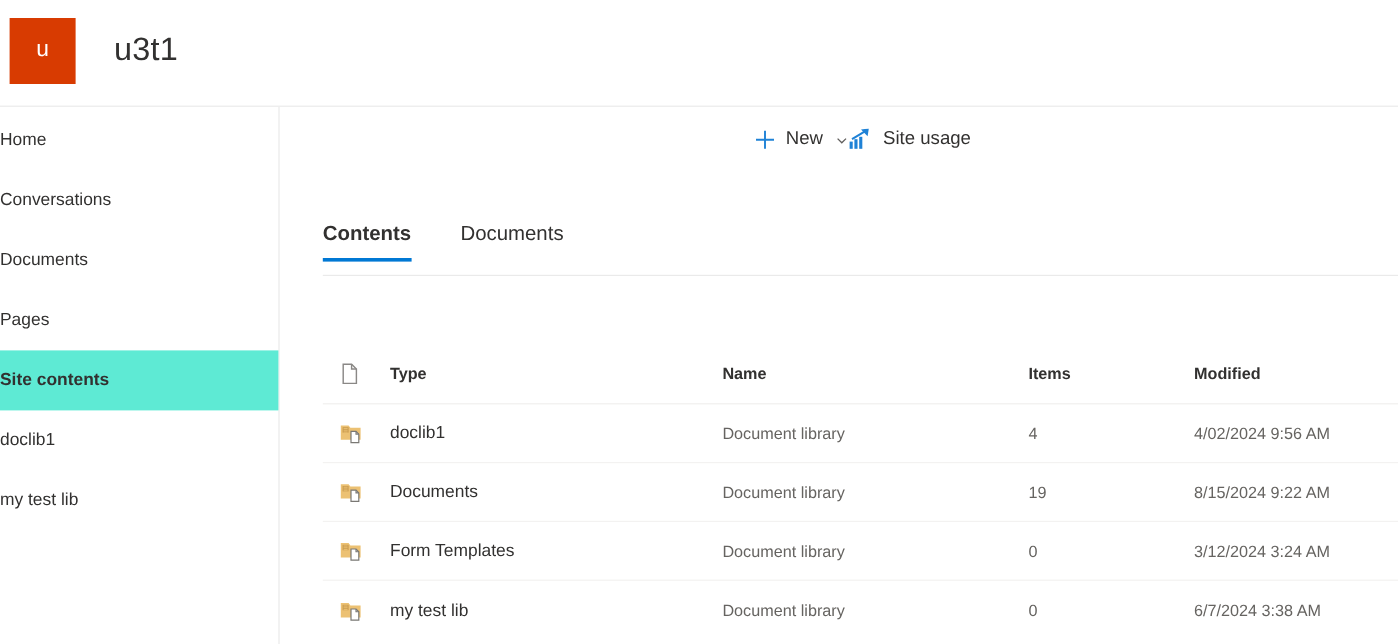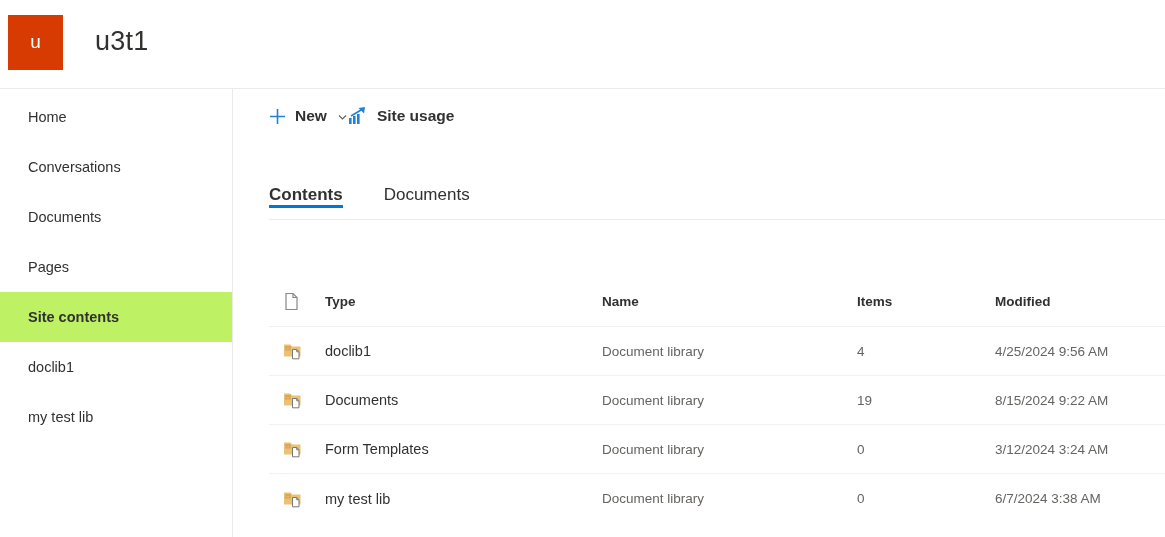--- a/index.html
+++ b/index.html
@@ -31,46 +31,45 @@
   }
   
   .page-body { display: flex; height: 448px; }
   .sidebar {
     width: 233px; flex: 0 0 233px;
     border-right: 1px solid #eaeaea;
     padding-top: 3px;
   }
   .nav-item {
     height: 50px; display: flex; align-items: center;
-    padding-left: 28px; font-size: 14.5px; color: #323130;
+    padding-left: 0; font-size: 14.5px; color: #323130;
     cursor: pointer; white-space: nowrap;
   }
-  .nav-item.selected { background: #bef264; font-weight: 700; }
+  .nav-item.selected { background: #5eead4; font-weight: 700; }
   .main { flex: 1 1 auto; padding-left: 36px; position: relative; }
   
   .command-bar {
     height: 54px; display: flex; align-items: center;
-    justify-content: flex-start;
-    font-weight: bold;
+    justify-content: center;
   }
   .new-button {
     display: flex; align-items: center; gap: 9px;
     cursor: pointer; font-size: 15.5px; color: #323130;
   }
   .plus-icon { width: 17px; height: 17px; display: inline-block; }
   .chevron-icon { width: 11px; height: 11px; display: inline-block; margin-left: 1px; margin-top: 3px; }
   .site-usage-button {
     display: flex; align-items: center; gap: 9px;
     cursor: pointer; font-size: 15.5px; color: #323130;
     white-space: nowrap; margin-right: -4px;
   }
   .chart-icon { width: 20px; height: 18px; display: inline-block; }
   
   .tabs { margin-top: 42px; display: flex; gap: 41px; }
-  .tab { font-size: 17px; cursor: pointer; padding-bottom: 3px; position: relative; color: #323130; }
+  .tab { font-size: 17px; cursor: pointer; padding-bottom: 13px; position: relative; color: #323130; }
   .tab.active { font-weight: 700; }
   .tab.active::after {
     content: ""; position: absolute; left: 0; right: 0; bottom: 0;
     height: 3px; background: #0078d4;
   }
   .tabs-divider { height: 1px; background: #eaeaea; margin-top: 11px; }
   
   .contents-table { margin-top: 57px; }
   .t-row {
     display: grid;
@@ -161,21 +160,21 @@
               <path d="M1 2.5 h6.5 l1.5 2 H17.5 v10 H1 z" fill="#ecc173"></path>
               <rect x="2.5" y="4" width="5" height="4.5" fill="#c89a4e"></rect>
               <path d="M3.3 5 h3.4 M3.3 6.5 h3.4 M3.3 8 h3.4" stroke="#ecc173" stroke-width=".8"></path>
               <path d="M9.5 7.5 h4.2 l2.3 2.3 v7 h-6.5 z" fill="#ffffff" stroke="#7a7874" stroke-width="1"></path>
               <path d="M13.7 7.5 v2.3 h2.3" fill="none" stroke="#7a7874" stroke-width="1"></path>
             </svg>
           </div>
           <div class="cell-name">doclib1</div>
           <div class="cell-dim">Document library</div>
           <div class="cell-dim">4</div>
-          <div class="cell-dim">4/25/2024 9:56 AM</div>
+          <div class="cell-dim">4/02/2024 9:56 AM</div>
         </div>
 
         <div class="t-row">
           <div>
             <svg class="doclib-icon" viewBox="0 0 19 18">
               <path d="M1 2.5 h6.5 l1.5 2 H17.5 v10 H1 z" fill="#ecc173"></path>
               <rect x="2.5" y="4" width="5" height="4.5" fill="#c89a4e"></rect>
               <path d="M3.3 5 h3.4 M3.3 6.5 h3.4 M3.3 8 h3.4" stroke="#ecc173" stroke-width=".8"></path>
               <path d="M9.5 7.5 h4.2 l2.3 2.3 v7 h-6.5 z" fill="#ffffff" stroke="#7a7874" stroke-width="1"></path>
               <path d="M13.7 7.5 v2.3 h2.3" fill="none" stroke="#7a7874" stroke-width="1"></path>

